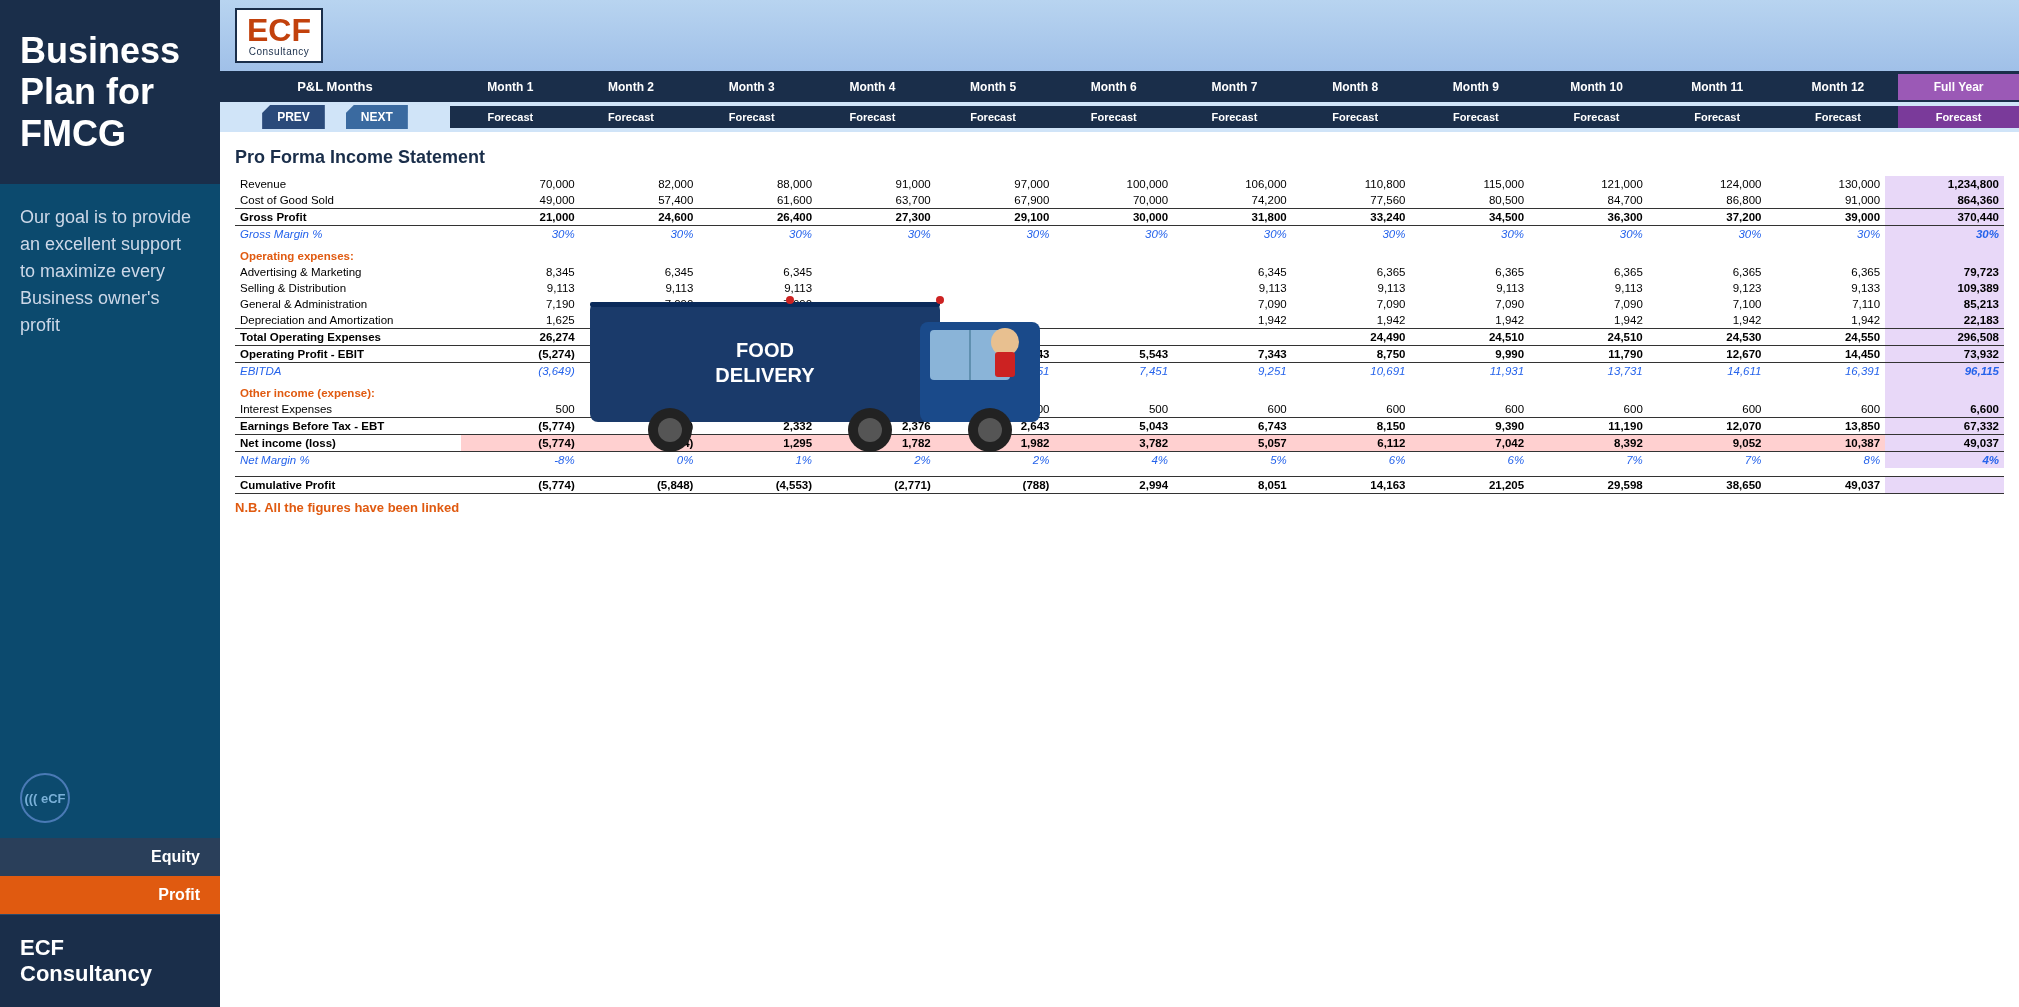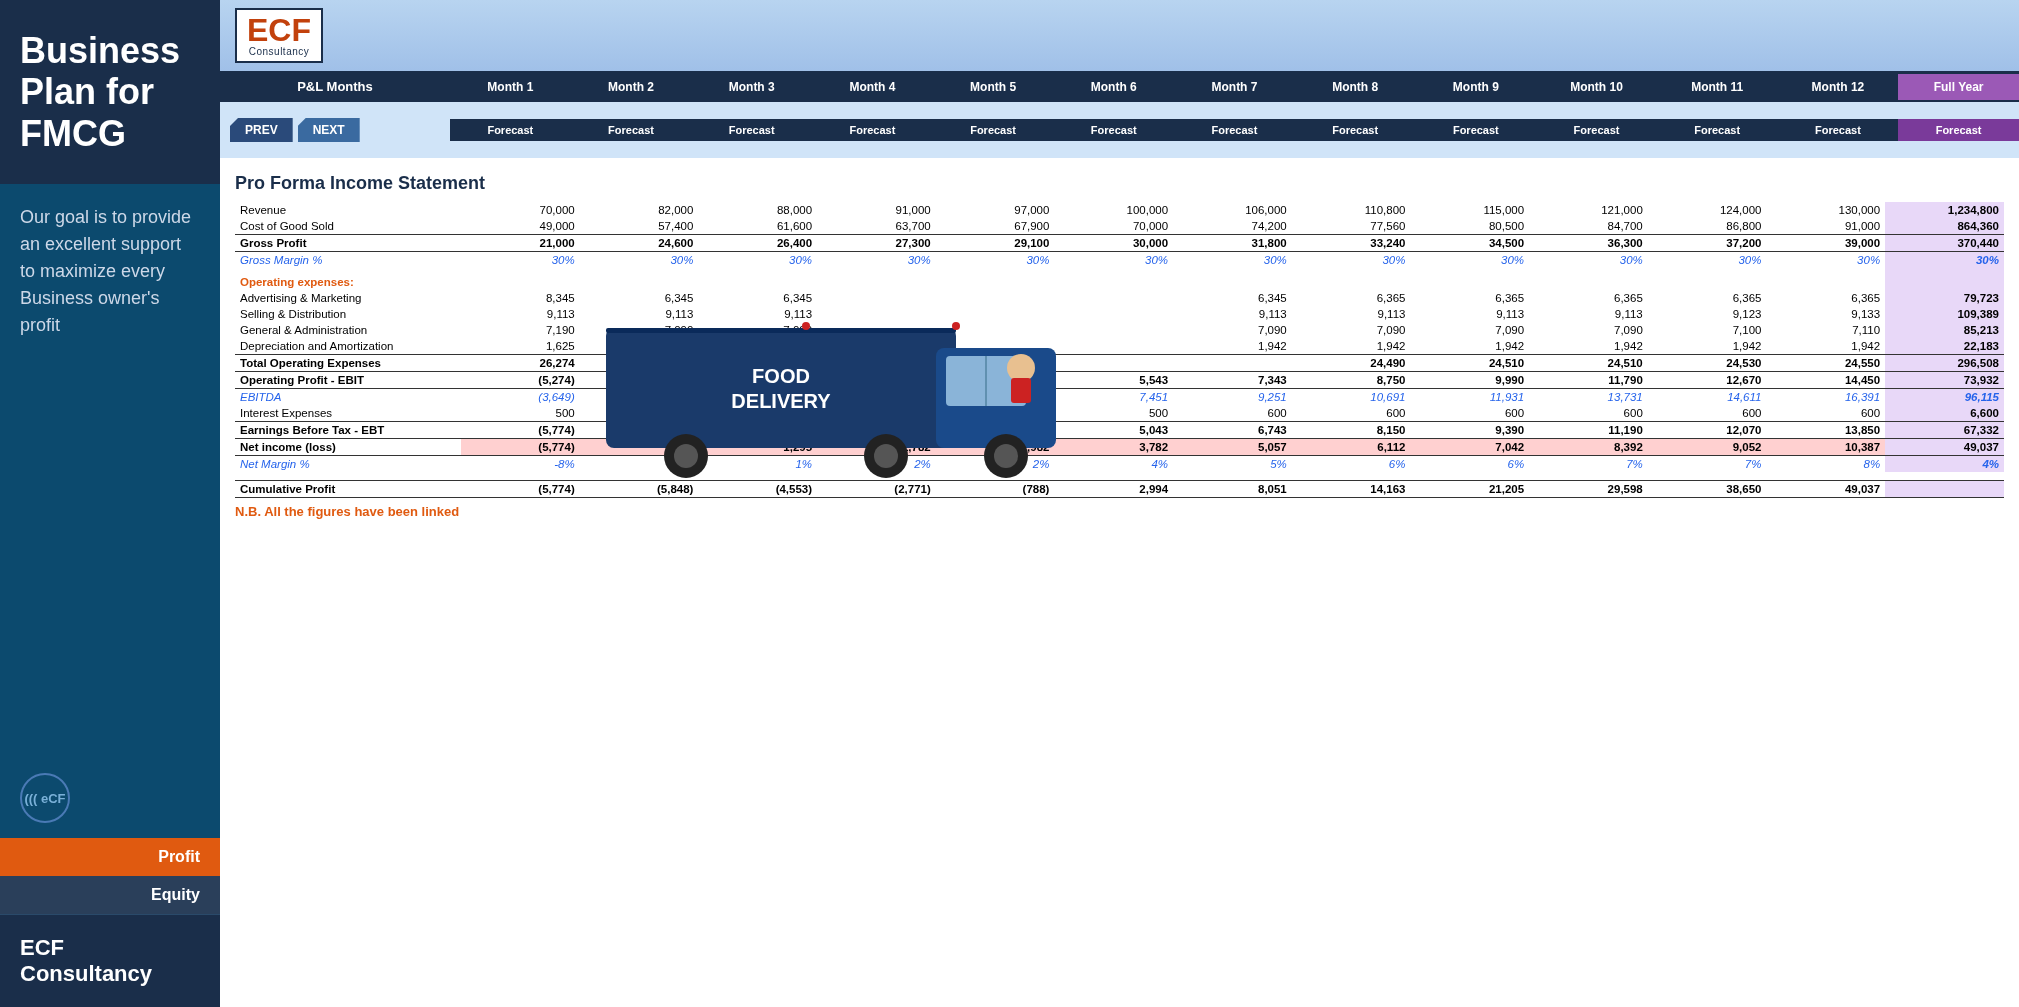--- a/index.html
+++ b/index.html
@@ -137,22 +137,23 @@
     
     #nav-forecast-row {
       display: flex;
       align-items: center;
       background: #d0e4f8;
     }
     #nav-buttons {
       width: 230px;
       min-width: 230px;
       display: flex;
-      gap: 5px;
-      padding: 16px 10px;
+      gap: 21px;
+      padding: 3px 10px;
+      justify-content: center;
     }
     .nav-btn {
       background: #2a4a7a;
       color: white;
       border: none;
       padding: 5px 15px;
       font-size: 12px;
       font-weight: bold;
       cursor: pointer;
       clip-path: polygon(8px 0%, 100% 0%, 100% 100%, 0% 100%, 0% 8px);
@@ -183,21 +184,21 @@
       background: white;
       overflow: auto;
       padding: 10px 15px;
       position: relative;
     }
 
     
     #truck-overlay {
       position: absolute;
       top: 130px;
-      left: 366px;
+      left: 350px;
       width: 500px;
       height: 200px;
       z-index: 10;
       pointer-events: none;
       display: flex;
       align-items: center;
       justify-content: center;
     }
 
     .section-title {
@@ -276,22 +277,22 @@
 
 <div id="sidebar">
   <div id="sidebar-title">Business Plan for FMCG</div>
   <div id="sidebar-desc">Our goal is to provide an excellent support to maximize every Business owner's profit</div>
   <div id="sidebar-logo-area">
     <div id="sidebar-logo-icon">
       <span>((( eCF</span>
     </div>
   </div>
   <div id="sidebar-tabs">
+    <div class="sidebar-tab equity">Equity</div>
     <div class="sidebar-tab profit">Profit</div>
-    <div class="sidebar-tab equity">Equity</div>
   </div>
   <div id="sidebar-footer">ECF Consultancy</div>
 </div>
 
 <div id="main">
 
   <div id="top-header">
     <div id="ecf-logo-box">
       <div id="ecf-logo-text">ECF</div>
       <div id="ecf-logo-sub">Consultancy</div>
@@ -576,20 +577,36 @@
             <td class="col-value">5,051</td>
             <td class="col-value">7,451</td>
             <td class="col-value">9,251</td>
             <td class="col-value">10,691</td>
             <td class="col-value">11,931</td>
             <td class="col-value">13,731</td>
             <td class="col-value">14,611</td>
             <td class="col-value">16,391</td>
             <td class="col-value full-year-col">96,115</td>
           </tr>
+          <tr class="section-header">
+            <td class="col-label">Other income (expense):</td>
+            <td class="col-value"></td>
+            <td class="col-value"></td>
+            <td class="col-value"></td>
+            <td class="col-value"></td>
+            <td class="col-value"></td>
+            <td class="col-value"></td>
+            <td class="col-value"></td>
+            <td class="col-value"></td>
+            <td class="col-value"></td>
+            <td class="col-value"></td>
+            <td class="col-value"></td>
+            <td class="col-value"></td>
+            <td class="col-value full-year-col"></td>
+          </tr>
           <tr>
             <td class="col-label">Interest Expenses</td>
             <td class="col-value">500</td>
             <td class="col-value">500</td>
             <td class="col-value">500</td>
             <td class="col-value">500</td>
             <td class="col-value">500</td>
             <td class="col-value">500</td>
             <td class="col-value">600</td>
             <td class="col-value">600</td>

